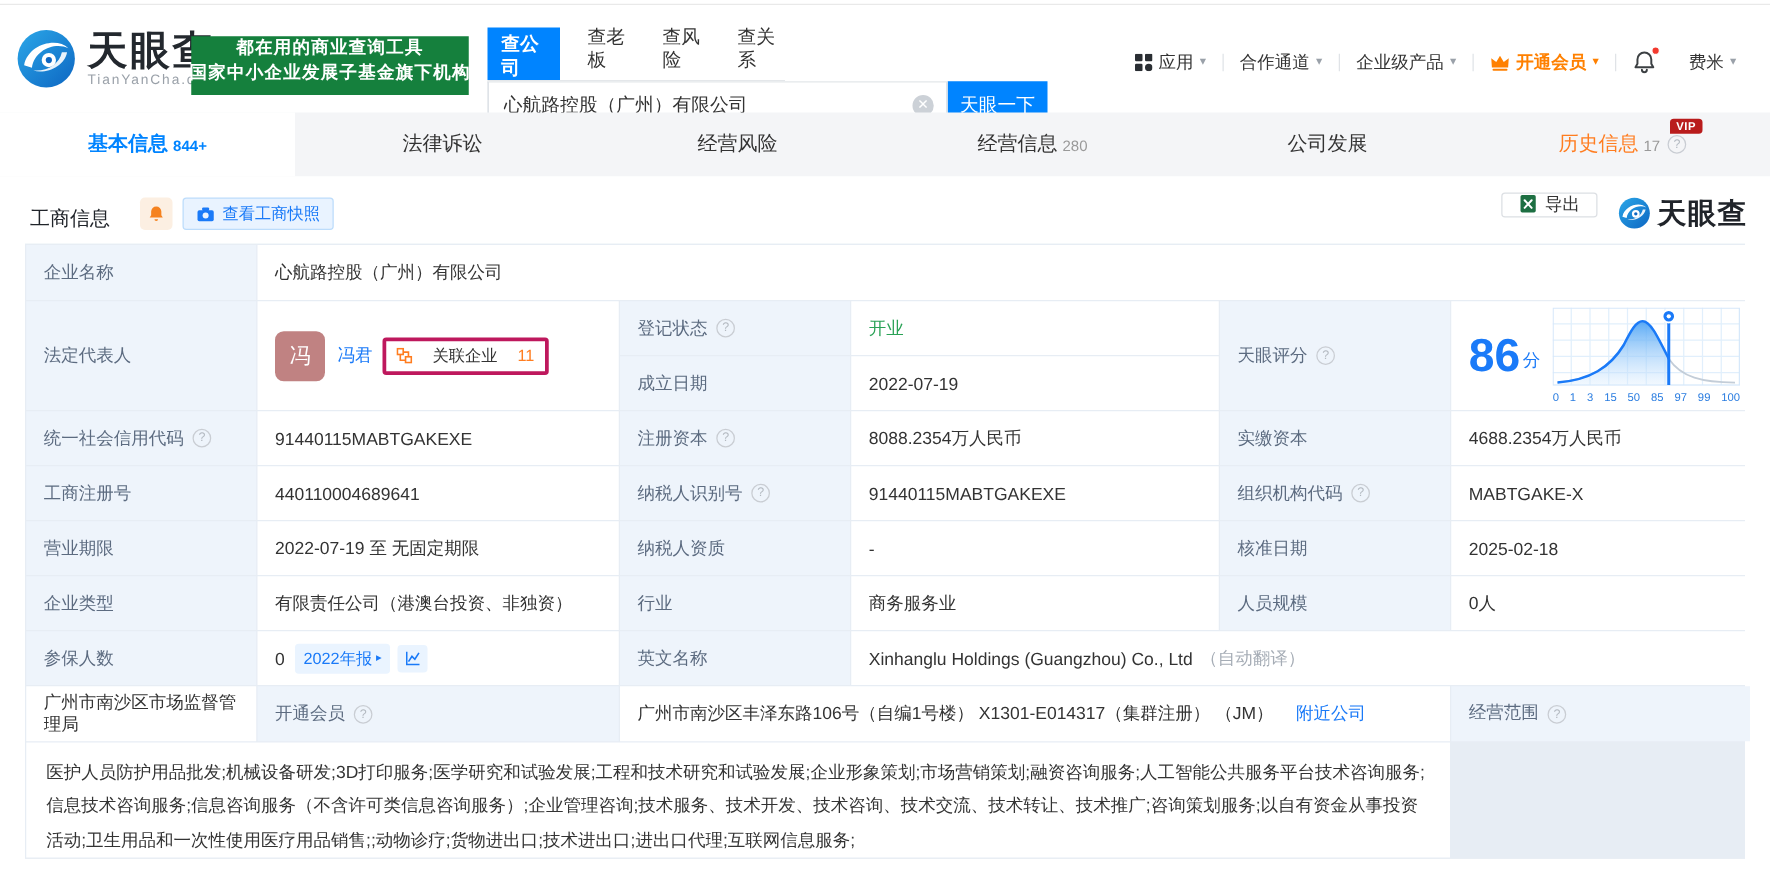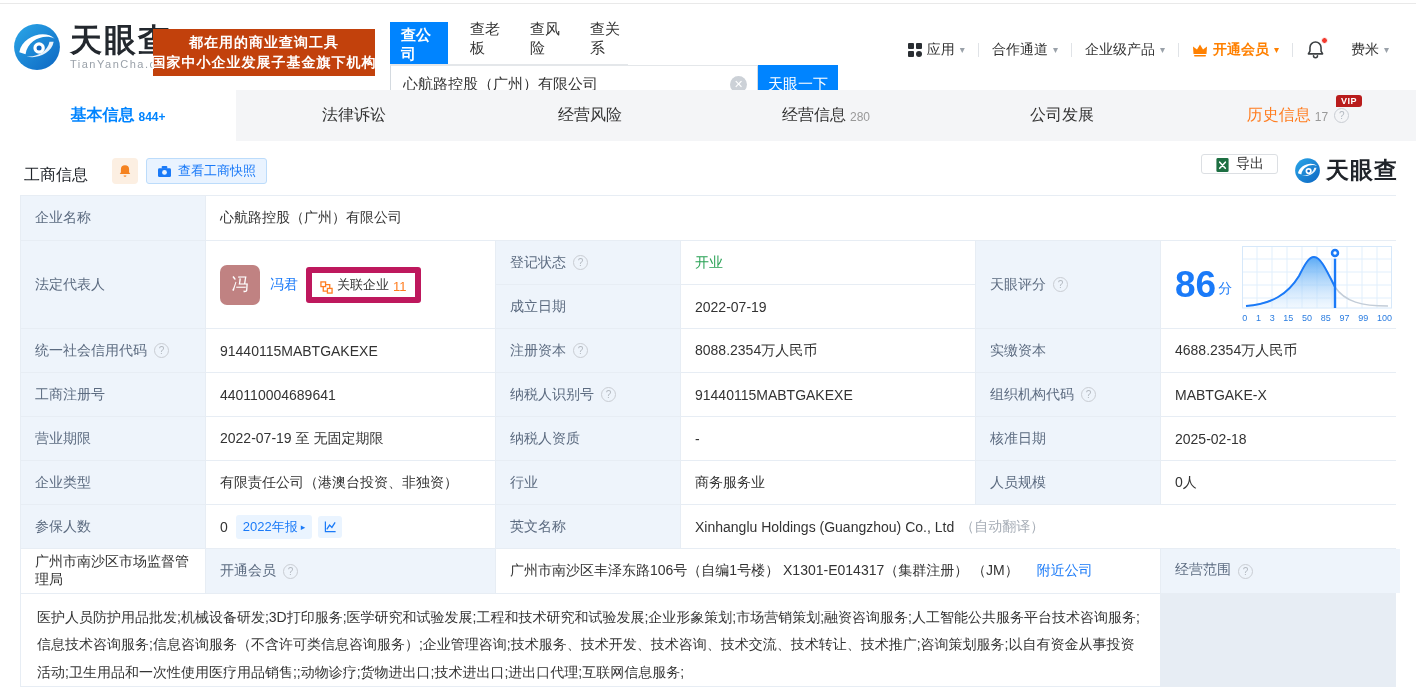--- a/index.html
+++ b/index.html
@@ -7,22 +7,22 @@
   body { font-family:"Liberation Sans","DejaVu Sans",sans-serif; color:#333; }
   .page { position:relative; width:1416px; height:695px; background:#fff; overflow:hidden; }
   .topline { position:absolute; top:3px; left:0; width:100%; height:1px; background:#e9e9e9; }
 
   
   .header { position:absolute; top:4px; left:0; width:100%; height:86px; background:#fff; }
   .logo { position:absolute; left:12px; top:18px; display:flex; align-items:center; gap:8px; }
   .logo-text { display:flex; flex-direction:column; line-height:1; }
   .logo-cn { font-size:32px; font-weight:bold; color:#23282e; letter-spacing:2px; }
   .logo-en { font-size:11px; color:#9aa1a9; letter-spacing:1.5px; margin-top:3px; }
-  .slogan { position:absolute; left:153px; top:25px; width:222px; height:47px; background:#c2410c; color:#fff;
-            display:flex; flex-direction:column; justify-content:center; align-items:center; gap:2px; }
+  .slogan { position:absolute; left:153px; top:25px; width:222px; height:47px; background:#15803d; color:#fff;
+            display:flex; flex-direction:column; align-items:center; gap:2px; }
   .slogan span { font-size:14px; font-weight:bold; letter-spacing:1px; white-space:nowrap; }
 
   .searchbox { position:absolute; left:390px; top:12px; }
   .search-tabs { display:flex; align-items:flex-end; gap:20px; border-bottom:1px solid #e4e7ea; width:238px; padding-bottom:0; }
   .stab { font-size:15px; color:#333; padding:4px 2px 6px; cursor:pointer; }
   .stab.active { background:#0084ff; color:#fff; padding:4px 11px 0; font-weight:bold; }
   .search-row { display:flex; margin-top:0; }
   .search-input-wrap { position:relative; width:368px; height:38px; border:1px solid #d4dae0; border-top-color:#e4e7ea; background:#fff; display:flex; align-items:center; }
   .search-input { border:none; outline:none; width:320px; height:34px; padding:0 12px; font-size:15px; color:#333; font-family:inherit; background:transparent; }
   .clear-btn { position:absolute; right:10px; width:17px; height:17px; border-radius:50%; background:#ccd1d7; color:#fff;
@@ -51,21 +51,21 @@
            display:inline-flex; align-items:center; justify-content:center; margin-left:2px; }
 
   
   .section-hd { position:absolute; top:152px; left:0; width:100%; height:38px; }
   .sec-title { position:absolute; left:24px; top:13px; font-size:16px; font-weight:normal; color:#20242a; }
   .bell-pill { position:absolute; left:112px; top:6px; width:26px; height:26px; background:#fcefe2; border-radius:4px;
                display:flex; align-items:center; justify-content:center; cursor:pointer; }
   .snapshot-btn { position:absolute; left:146px; top:6px; height:26px; background:#e9f3ff; border:1px solid #bcdcfb; border-radius:3px;
                   display:flex; align-items:center; gap:6px; padding:0 10px; color:#1a7af8; font-size:13px; cursor:pointer; }
   .export-btn { position:absolute; right:138px; top:2px; height:20px; background:#fff; border:1px solid #dcdfe3; border-radius:3px;
-                display:flex; align-items:flex-end; gap:6px; padding:0 13px; font-size:14px; color:#333; cursor:pointer; }
+                display:flex; align-items:flex-start; gap:6px; padding:0 13px; font-size:14px; color:#333; cursor:pointer; }
   .watermark { position:absolute; right:18px; top:3px; display:flex; align-items:center; gap:5px; }
   .wm-text { font-size:23px; font-weight:bold; color:#20242a; letter-spacing:1px; }
 
   
   .info-table { position:absolute; top:195px; left:20px; width:1376px;
                 display:grid; grid-template-columns:184px 289px 184px 294px 184px 1fr;
                 grid-template-rows:44px 43px 43px 43px 43px 43px 43px 43px 44px 92px;
                 gap:1px; background:#e7edf4; border:1px solid #e7edf4; }
   .cell { display:flex; align-items:center; padding:0 14px; font-size:14px; background:#fff; }
   .lbl { background:#eef4fb; color:#5c6b80; gap:5px; }
@@ -74,21 +74,21 @@
   .sp3 { grid-column:span 3; }
   .rs2 { grid-row:span 2; }
   .green { color:#2aa256; }
   .link { color:#1a7af8; cursor:pointer; }
   .gray { color:#a6adb6; }
   .scope { align-items:flex-start; padding:10px 16px; line-height:1.95; }
   .scope-label { align-items:flex-start; padding-top:12px; }
 
   .avatar { width:40px; height:40px; background:#c08282; border-radius:7px; color:#fff; font-size:17px;
             display:flex; align-items:center; justify-content:center; margin-right:10px; cursor:pointer; flex:none; }
-  .rep-badge { display:inline-flex; align-items:flex-end; gap:4px; border:6px solid #be185d; border-radius:3px;
+  .rep-badge { display:inline-flex; align-items:center; gap:16px; border:3px solid #be185d; border-radius:3px;
                padding:3px 8px; margin-left:8px; font-size:13px; color:#333; cursor:pointer; background:#fff; }
   .rep-badge .num { color:#ff7d20; }
 
   .pill-blue { display:inline-flex; align-items:center; gap:3px; background:#eaf4ff; color:#1a7af8; font-size:13px;
                padding:3px 7px; border-radius:3px; margin-left:8px; cursor:pointer; }
   .pill-icon { display:inline-flex; align-items:center; justify-content:center; background:#eaf4ff; width:24px; height:22px;
                border-radius:3px; margin-left:6px; cursor:pointer; }
   .tri { font-size:9px; }
 
   .score-cell { gap:10px; padding:0 8px 0 14px; }

